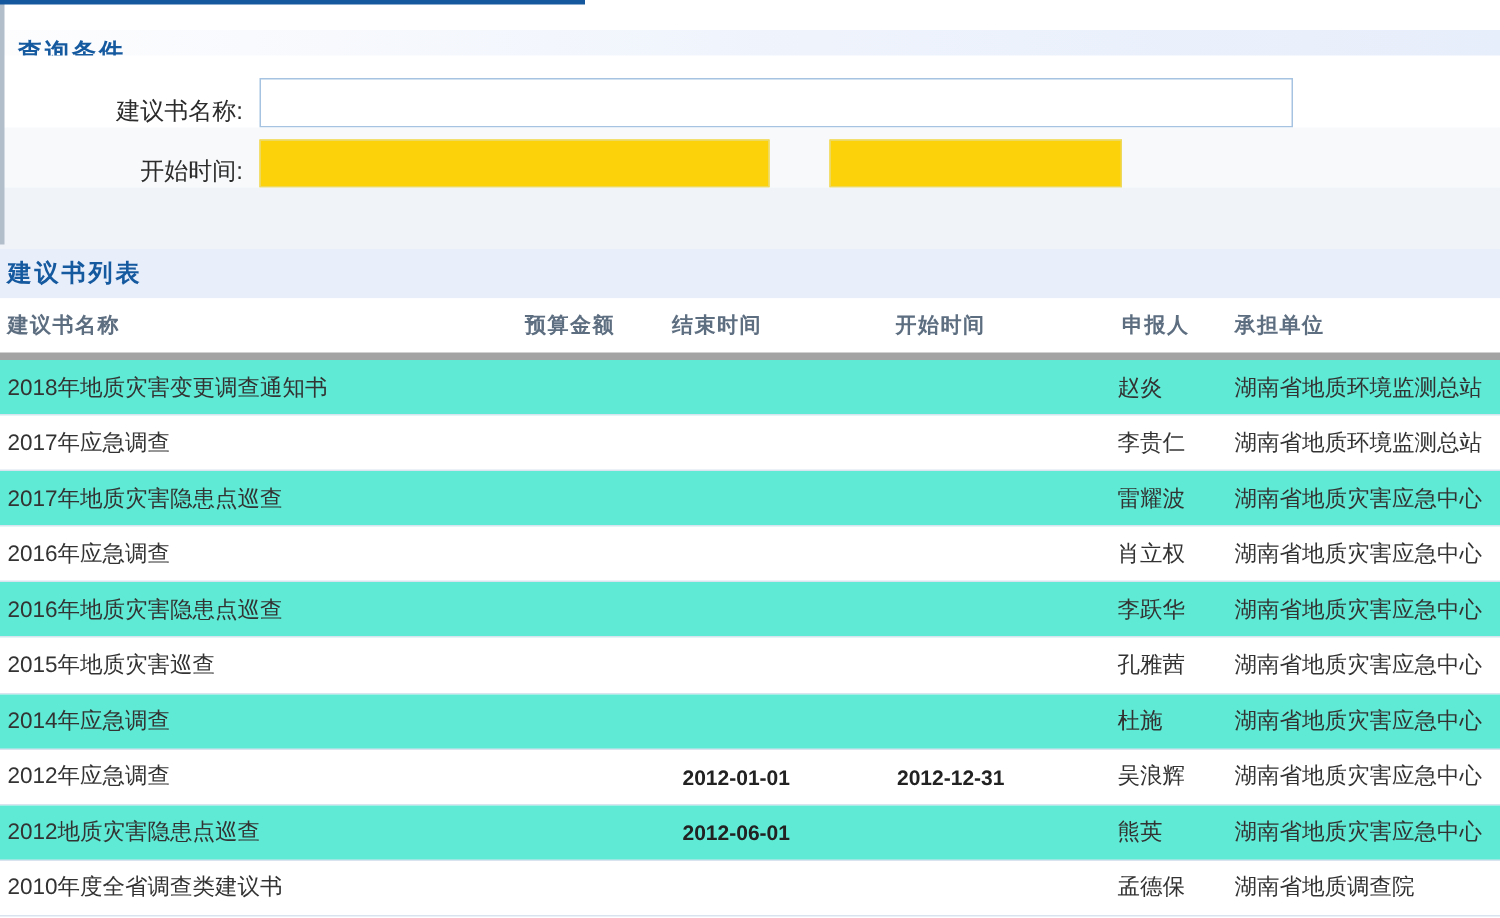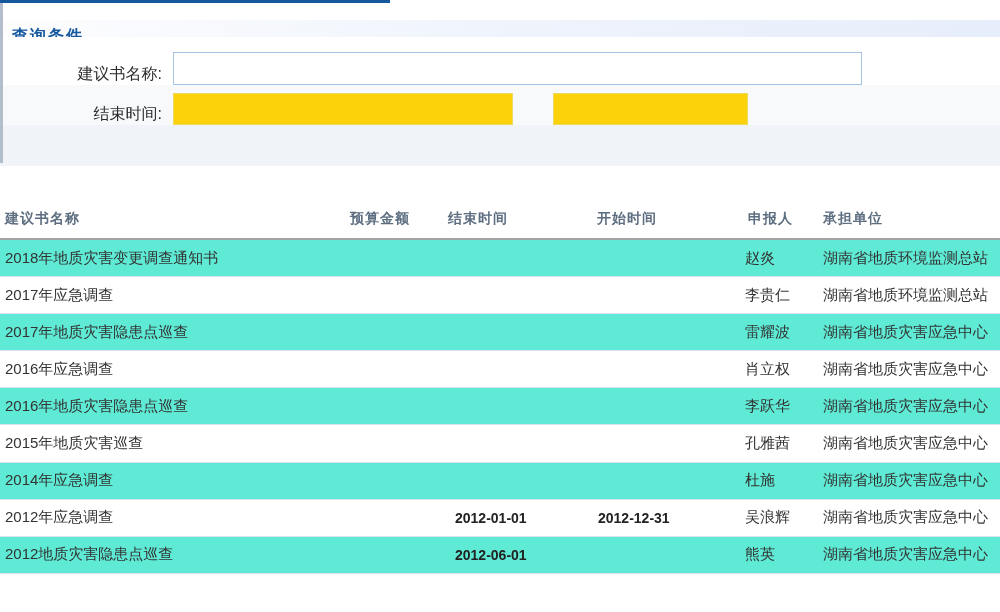--- a/index.html
+++ b/index.html
@@ -26,21 +26,21 @@
     font-size:15px; padding:0 6px; outline:none; }
   .date-input.start { margin-left:11px; width:340px; }
   .date-input.endi { margin-left:40px; width:195px; }
 
   
   .list-title { position:absolute; left:0; top:166px; width:1000px; height:33px;
     background:#e9eefb; line-height:33px; padding-left:5px;
     color:#15599f; font-size:16px; font-weight:bold; letter-spacing:2px; }
   .table { position:absolute; left:0; top:199px; width:1000px; bottom:0; background:#fff; }
   .grid { display:grid; grid-template-columns:345px 98px 149px 151px 75px 1fr; align-items:center; }
-  .thead { height:41px; border-bottom:2px solid #a3a3a3; background:#fff;
+  .thead { height:41px; border-bottom:5px solid #a3a3a3; background:#fff;
     font-family:"Liberation Serif","DejaVu Serif",serif; font-weight:bold;
     font-size:14px; color:#5d6e81; letter-spacing:1px; }
   .thead .cell { padding-left:5px; }
   .trow { height:37.1px; border-bottom:1px solid #d9e3f0; font-size:15px; color:#333; }
   .trow.odd  { background:#5eead4; }
   .trow.even { background:#ffffff; }
   .cell { overflow:hidden; white-space:nowrap; }
   .cell-name      { padding-left:5px; }
   .cell-budget    { padding-left:5px; }
   .cell-start     { padding-left:12px; }
@@ -58,28 +58,29 @@
     <div class="top-accent"></div>
     <div class="left-accent"></div>
     <div class="qp-title">查询条件</div>
 
     <div class="form-row row1">
       <span class="flabel">建议书名称:</span>
       <input class="text-input" type="text" value="" style="">
     </div>
 
     <div class="form-row row2">
-      <span class="flabel">结束时间:</span>
+      <span class="flabel">开始时间:</span>
       <input class="date-input start" type="text" value="" style="">
       <input class="date-input endi" type="text" value="" style="">
     </div>
 
     <div class="bottom-band"></div>
   </section>
 
+  <div class="list-title">建议书列表</div>
 
   <div class="table">
     <div class="thead grid">
       <div class="cell">建议书名称</div>
       <div class="cell">预算金额</div>
       <div class="cell">结束时间</div>
       <div class="cell">开始时间</div>
       <div class="cell">申报人</div>
       <div class="cell">承担单位</div>
     </div>
@@ -149,16 +150,24 @@
           <div class="cell cell-unit">湖南省地质灾害应急中心</div>
         </div>
         <div class="trow grid odd">
           <div class="cell cell-name">2012地质灾害隐患点巡查</div>
           <div class="cell cell-budget"></div>
           <div class="cell cell-start">2012-06-01</div>
           <div class="cell cell-end"></div>
           <div class="cell cell-applicant">熊英</div>
           <div class="cell cell-unit">湖南省地质灾害应急中心</div>
         </div>
+        <div class="trow grid even">
+          <div class="cell cell-name">2010年度全省调查类建议书</div>
+          <div class="cell cell-budget"></div>
+          <div class="cell cell-start"></div>
+          <div class="cell cell-end"></div>
+          <div class="cell cell-applicant">孟德保</div>
+          <div class="cell cell-unit">湖南省地质调查院</div>
+        </div>
       </div>
   </div>
 
 </div>
 
 </body></html>

